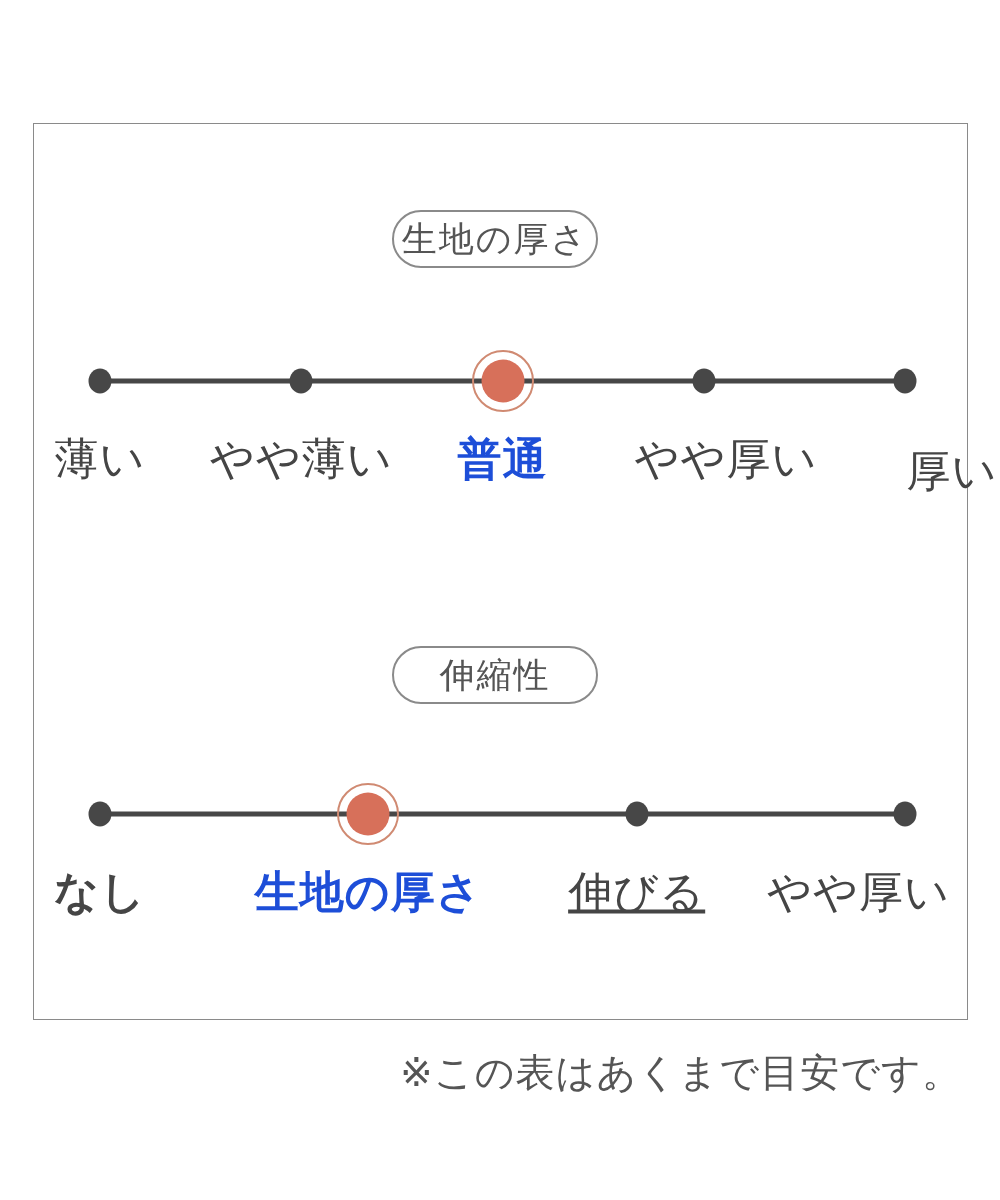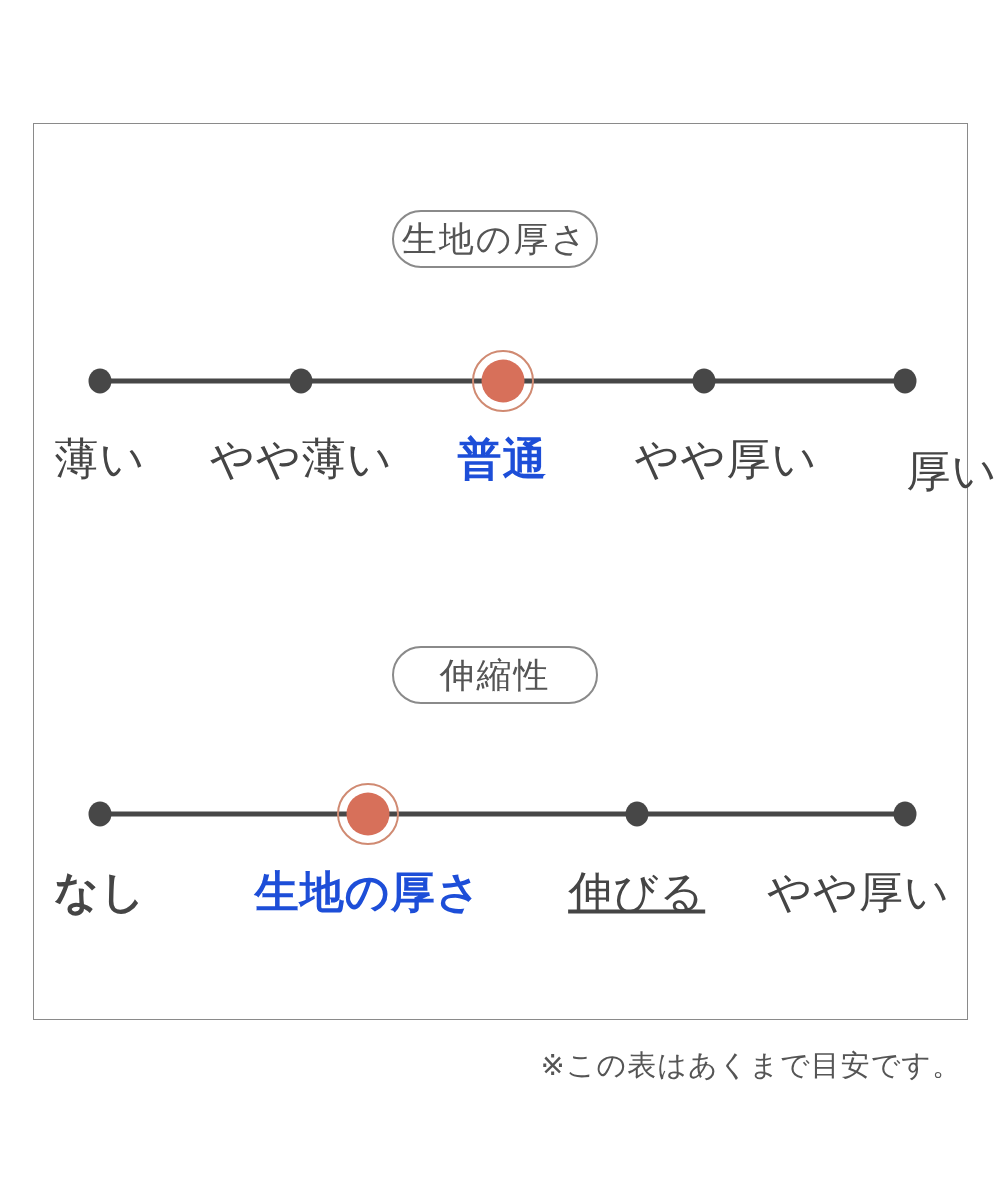--- a/index.html
+++ b/index.html
@@ -100,21 +100,21 @@
     white-space: nowrap;
   }
   .scale-label.selected {
     font-weight: bold;
     color: #1d4ed8;
   }
   .note {
     position: absolute;
     right: 38px;
     top: 1046px;
-    font-size: 29px;
+    font-size: 39px;
     letter-spacing: 1px;
     color: var(--note-text, #555555);
     white-space: nowrap;
   }
 </style>
 </head>
 <body>
 
 <div class="canvas">
   <div class="frame">

